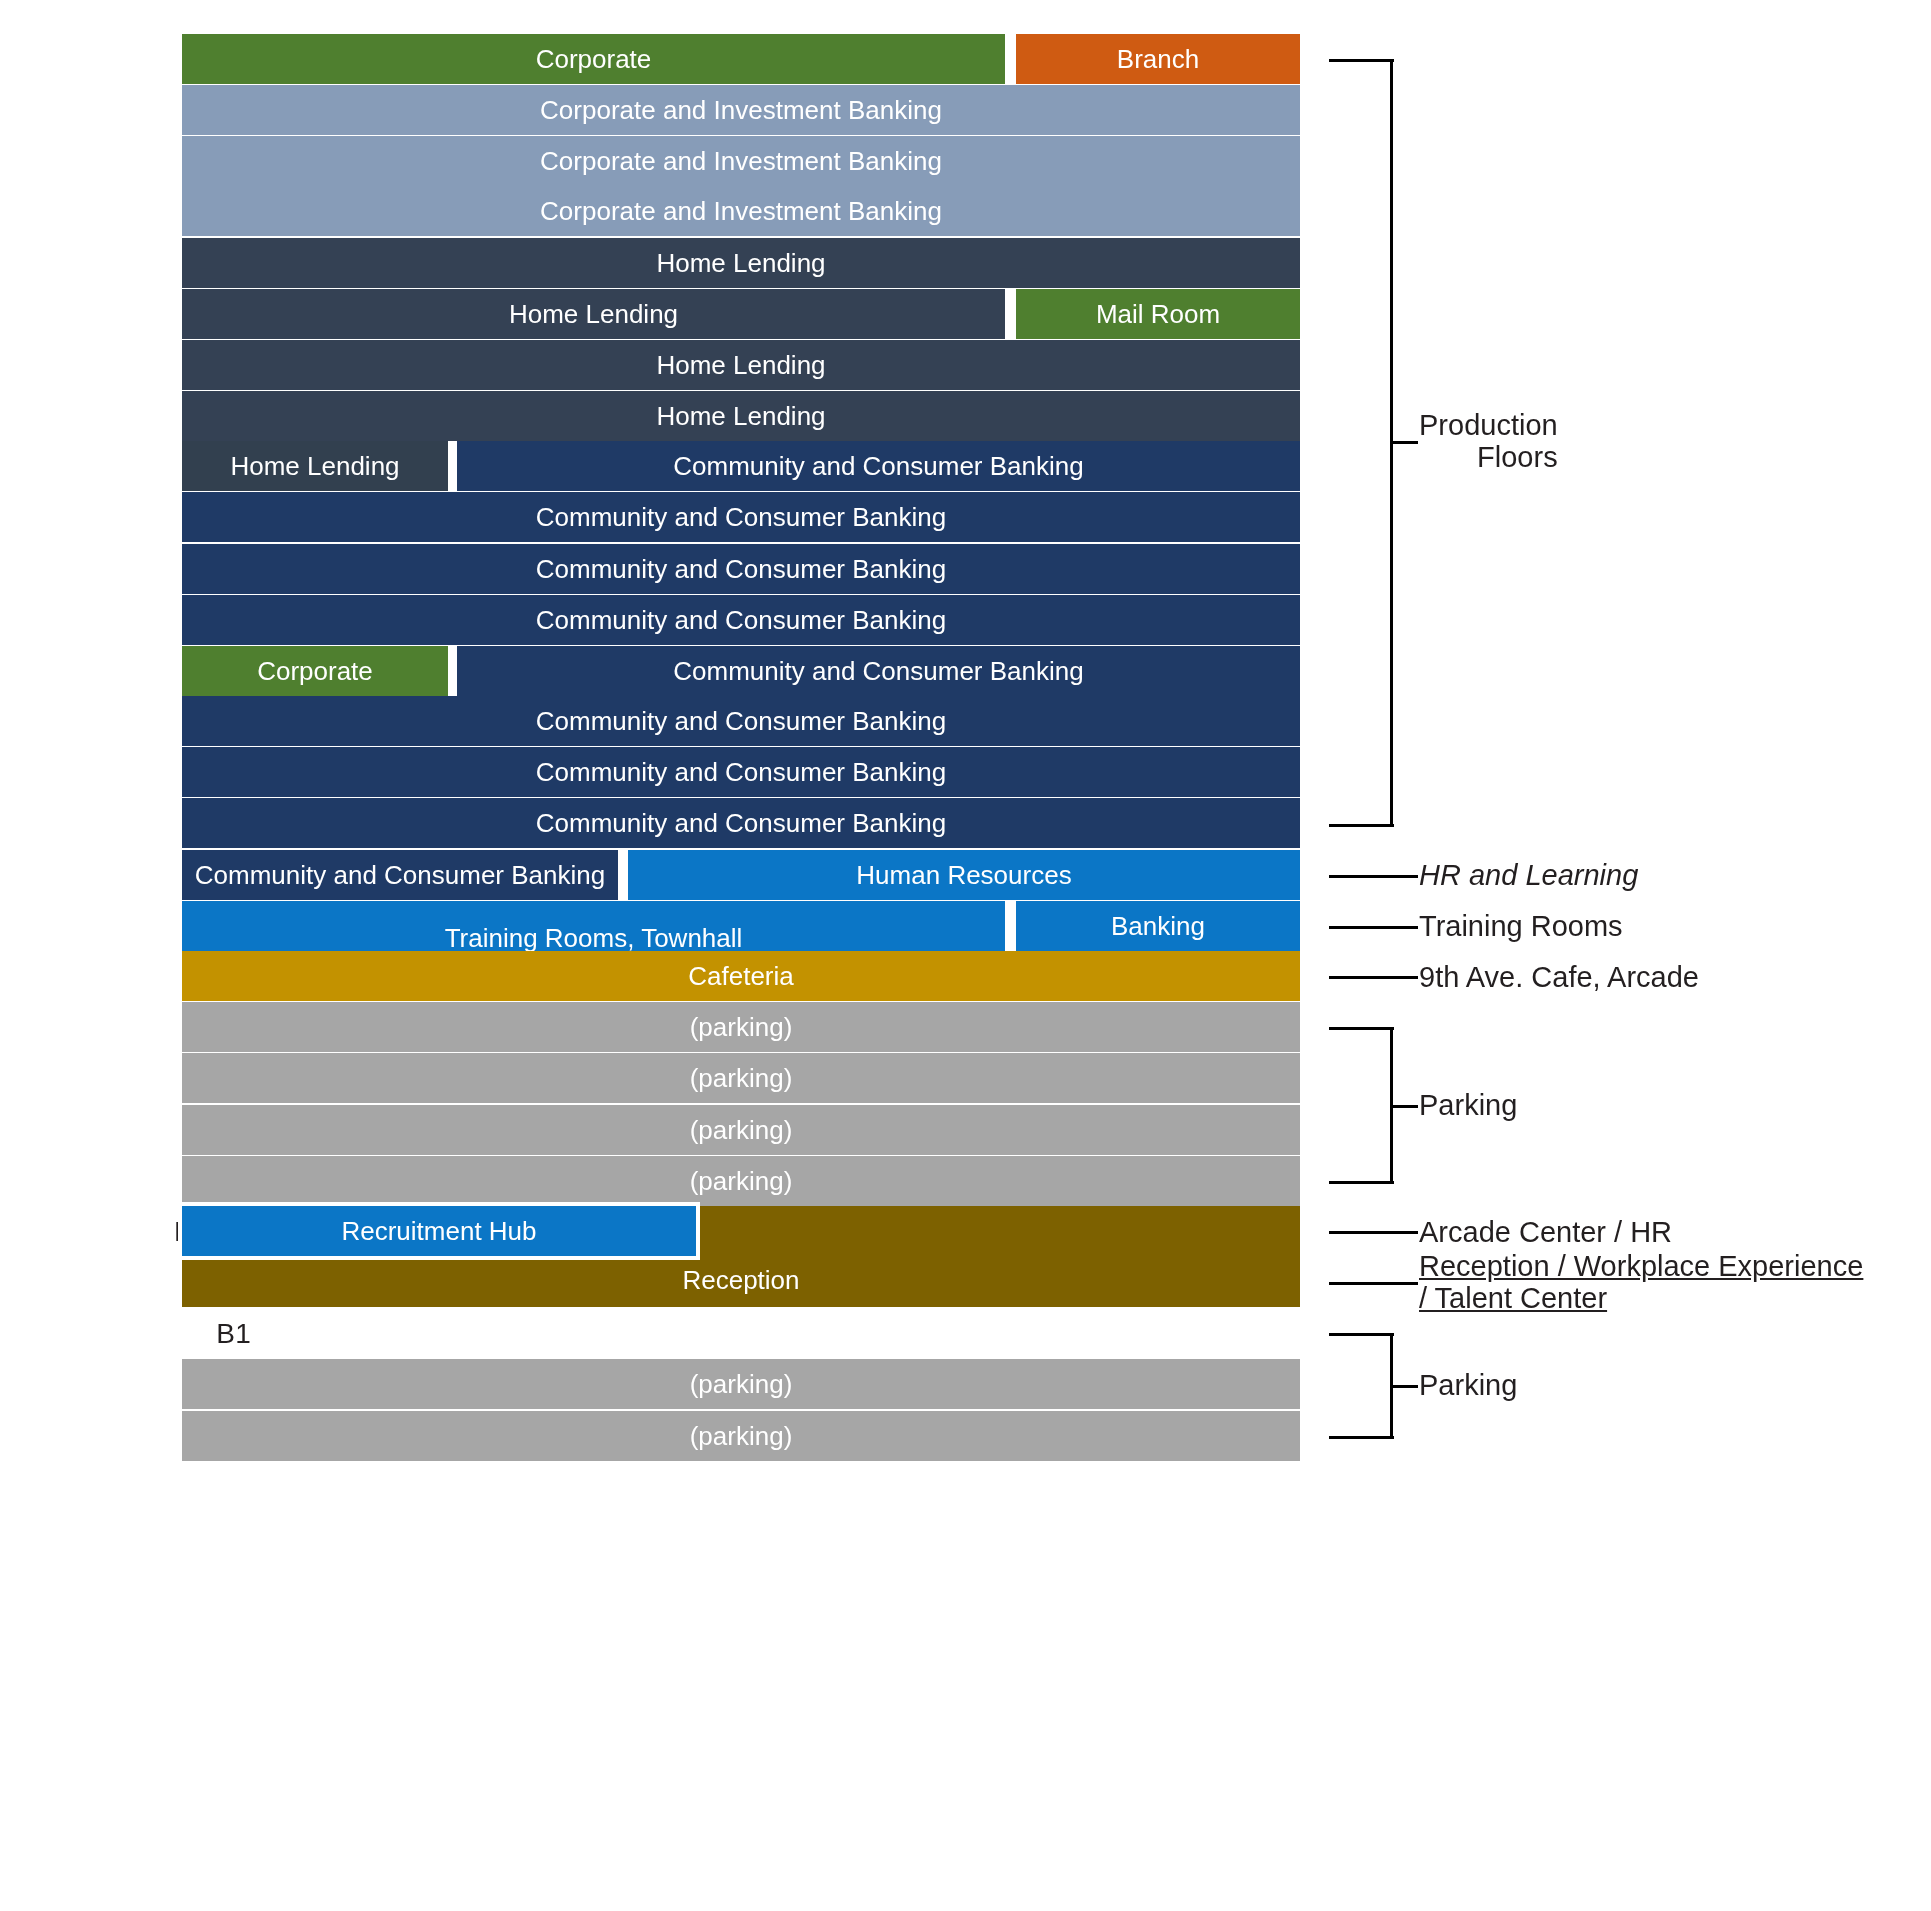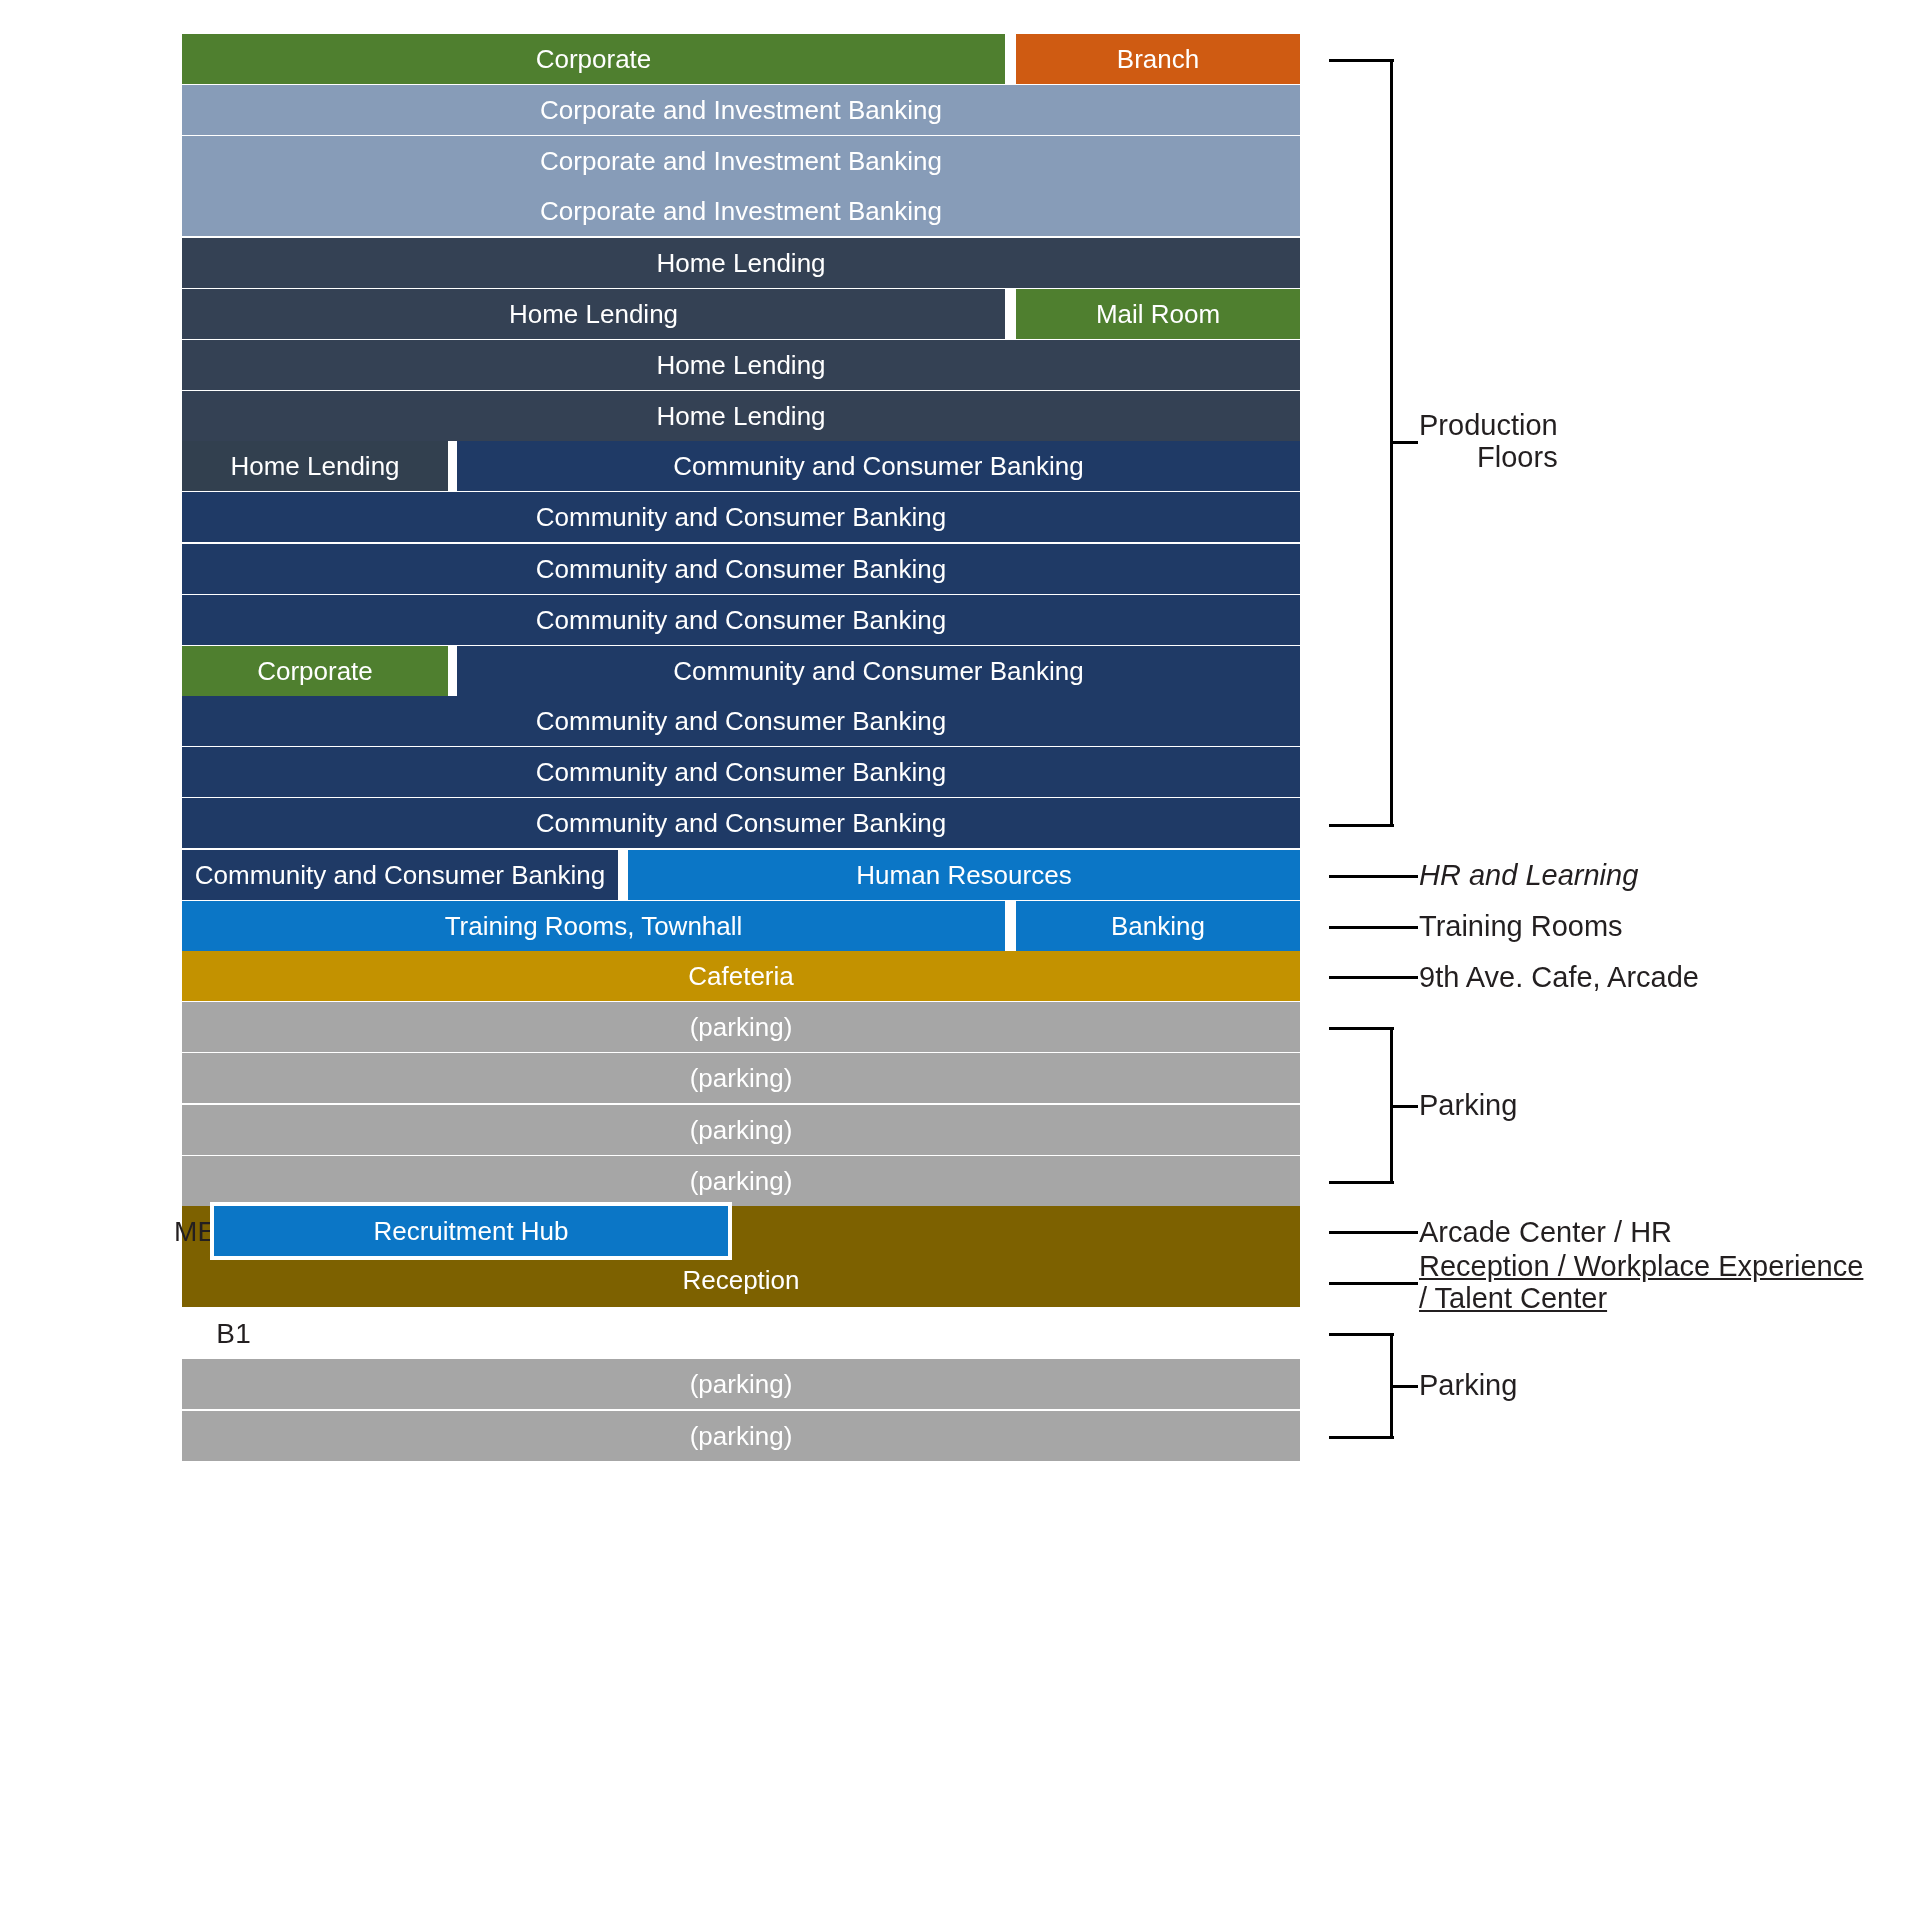--- a/index.html
+++ b/index.html
@@ -233,21 +233,21 @@
           <span>Community and Consumer Banking</span>
         </div>
         <div class="seg" style="left: 446px; width: 672px; background: rgb(11, 118, 198);">
           <span>Human Resources</span>
         </div>
       </div>
     </div>
     <div class="row" style="top: 901px; height: 50px;">
       <div class="floor-label" style="top: 11.6px;">7F</div>
       <div class="bars">
-        <div class="seg" style="left: 0px; width: 823px; background: rgb(11, 118, 198);">
+        <div class="seg" style="left: 0px; width: 823px; background: rgb(11, 118, 198); align-items: flex-end;">
           <span>Training Rooms, Townhall</span>
         </div>
         <div class="seg" style="left: 834px; width: 284px; background: rgb(11, 118, 198);">
           <span>Banking</span>
         </div>
       </div>
     </div>
     <div class="row" style="top: 951px; height: 50px;">
       <div class="floor-label" style="top: 11.6px;">6F</div>
       <div class="bars">
@@ -315,21 +315,21 @@
           <span>(parking)</span>
         </div>
       </div>
     </div>
     <div class="seg" style="position: absolute; left: 182px; width: 1118px; top: 1206px; height: 101px; background: rgb(125, 97, 0); align-items: flex-end; padding-bottom: 14.5px;">
       <span>Reception</span>
     </div>
     <div class="row" style="top: 1206px; height: 50px;">
       <div class="floor-label" style="top: 11.6px;">MEZZ</div>
       <div class="bars">
-        <div class="seg" style="left: 0px; width: 514px; background: rgb(11, 118, 198); outline: rgb(255, 255, 255) solid 4.8px; margin-left: 32px;">
+        <div class="seg" style="left: 0px; width: 514px; background: rgb(11, 118, 198); outline: rgb(255, 255, 255) solid 4.8px;">
           <span>Recruitment Hub</span>
         </div>
       </div>
     </div>
   </div>
 <div id="annotations">
     <div class="brk-h" style="left: 1329px; top: 59px; width: 65px;"></div>
     <div class="brk-h" style="left: 1329px; top: 824px; width: 65px;"></div>
     <div class="brk-v" style="left: 1390px; top: 59px; height: 768px;"></div>
     <div class="leader" style="left: 1393px; top: 441px; width: 25px;"></div>

